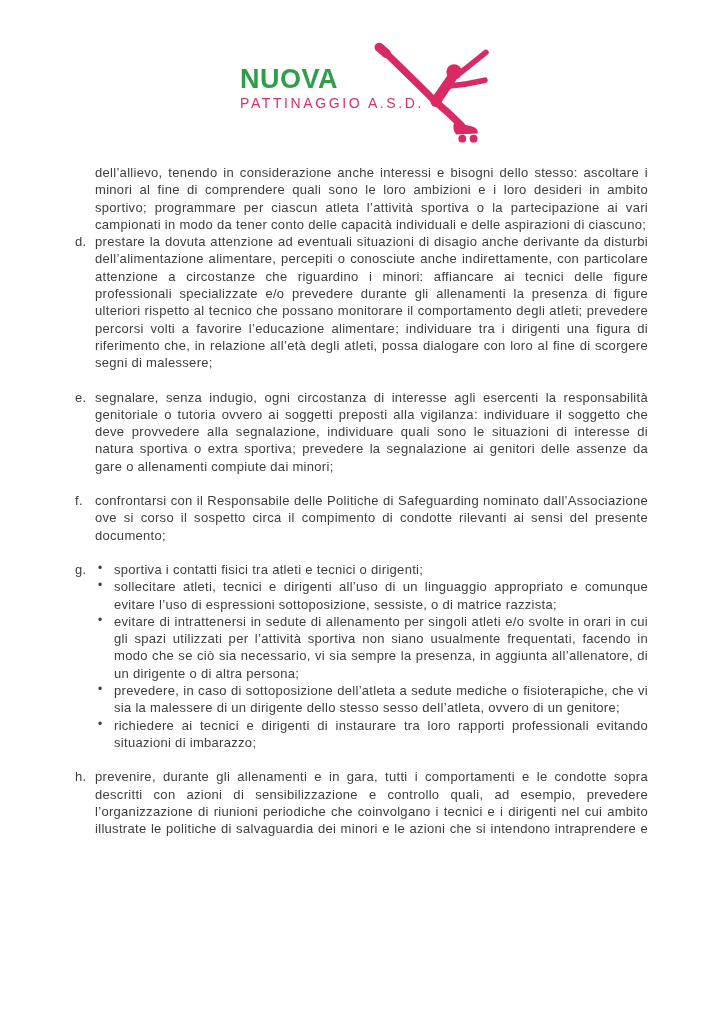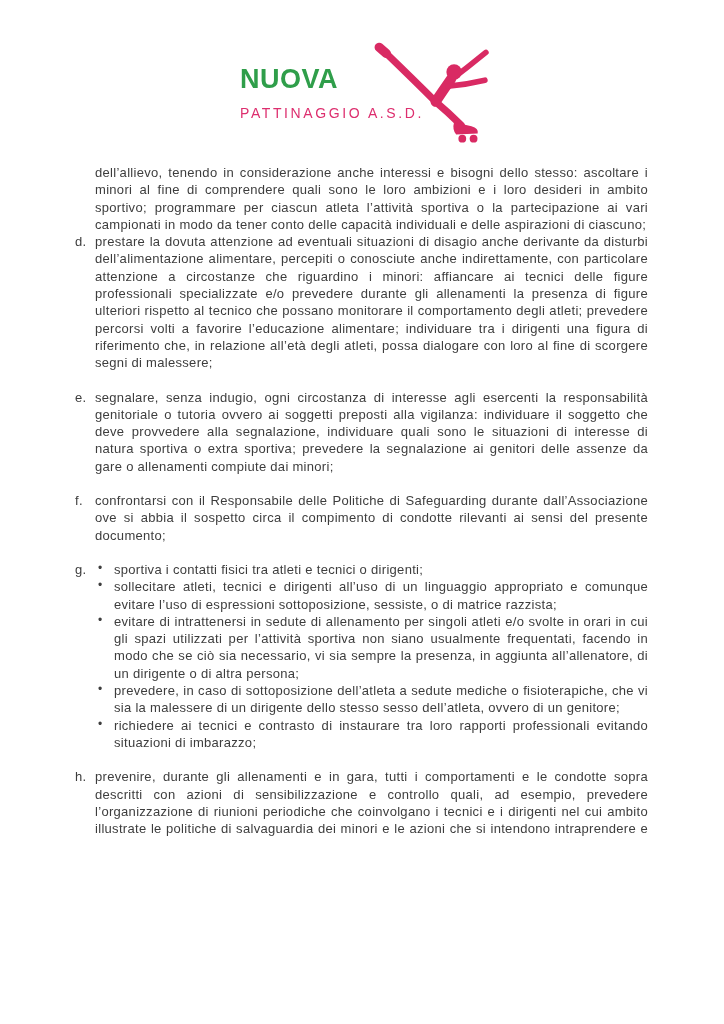--- a/index.html
+++ b/index.html
@@ -22,21 +22,21 @@
     color:#2f9e4a;
     font-weight:bold;
     font-size:27px;line-height:26px;
     letter-spacing:0.5px;
     white-space:nowrap;
   }
   .logo-sub{
     color:#dd2e6e;
     font-size:14px;line-height:16px;
     letter-spacing:2.6px;
-    margin-top:13px;
+    margin-top:3px;
     font-weight:500;
     white-space:nowrap;
   }
   .skater{position:absolute;right:-6px;top:0;}
   
   .doc-body{
     position:absolute;
     top:164px;left:95px;width:553px;
     font-size:13px;line-height:17.3px;
     letter-spacing:0.3px;
@@ -112,21 +112,21 @@
       <p>prestare la dovuta attenzione ad eventuali situazioni di disagio anche derivante da disturbi dell’alimentazione alimentare, percepiti o conosciute anche indirettamente, con particolare attenzione a circostanze che riguardino i minori: affiancare ai tecnici delle figure professionali specializzate e/o prevedere durante gli allenamenti la presenza di figure ulteriori rispetto al tecnico che possano monitorare il comportamento degli atleti; prevedere percorsi volti a favorire l’educazione alimentare; individuare tra i dirigenti una figura di riferimento che, in relazione all’età degli atleti, possa dialogare con loro al fine di scorgere segni di malessere;</p>
     </div>
 
     <div class="item">
       <span class="marker">e.</span>
       <p>segnalare, senza indugio, ogni circostanza di interesse agli esercenti la responsabilità genitoriale o tutoria ovvero ai soggetti preposti alla vigilanza: individuare il soggetto che deve provvedere alla segnalazione, individuare quali sono le situazioni di interesse di natura sportiva o extra sportiva; prevedere la segnalazione ai genitori delle assenze da gare o allenamenti compiute dai minori;</p>
     </div>
 
     <div class="item">
       <span class="marker">f.</span>
-      <p>confrontarsi con il Responsabile delle Politiche di Safeguarding durante dall’Associazione ove si abbia il sospetto circa il compimento di condotte rilevanti ai sensi del presente documento;</p>
+      <p>confrontarsi con il Responsabile delle Politiche di Safeguarding nominato dall’Associazione ove si corso il sospetto circa il compimento di condotte rilevanti ai sensi del presente documento;</p>
     </div>
 
     <div class="item">
       <span class="marker">g.</span>
       <ul class="sub-bullets">
         <li class="bullet-row">
           <span class="dot">•</span>
           <p>sportiva i contatti fisici tra atleti e tecnici o dirigenti;</p>
         </li>
         <li class="bullet-row">
@@ -136,21 +136,21 @@
         <li class="bullet-row">
           <span class="dot">•</span>
           <p>evitare di intrattenersi in sedute di allenamento per singoli atleti e/o svolte in orari in cui gli spazi utilizzati per l’attività sportiva non siano usualmente frequentati, facendo in modo che se ciò sia necessario, vi sia sempre la presenza, in aggiunta all’allenatore, di un dirigente o di altra persona;</p>
         </li>
         <li class="bullet-row">
           <span class="dot">•</span>
           <p>prevedere, in caso di sottoposizione dell’atleta a sedute mediche o fisioterapiche, che vi sia la malessere di un dirigente dello stesso sesso dell’atleta, ovvero di un genitore;</p>
         </li>
         <li class="bullet-row">
           <span class="dot">•</span>
-          <p>richiedere ai tecnici e contrasto di instaurare tra loro rapporti professionali evitando situazioni di imbarazzo;</p>
+          <p>richiedere ai tecnici e dirigenti di instaurare tra loro rapporti professionali evitando situazioni di imbarazzo;</p>
         </li>
       </ul>
     </div>
 
     <div class="item">
       <span class="marker">h.</span>
       <p>prevenire, durante gli allenamenti e in gara, tutti i comportamenti e le condotte sopra descritti con azioni di sensibilizzazione e controllo quali, ad esempio, prevedere l’organizzazione di riunioni periodiche che coinvolgano i tecnici e i dirigenti nel cui ambito illustrate le politiche di salvaguardia dei minori e le azioni che si intendono intraprendere e in cui discutere delle criticità emerse nel corso della stagione sportiva;</p>
     </div>
 
   </div>

